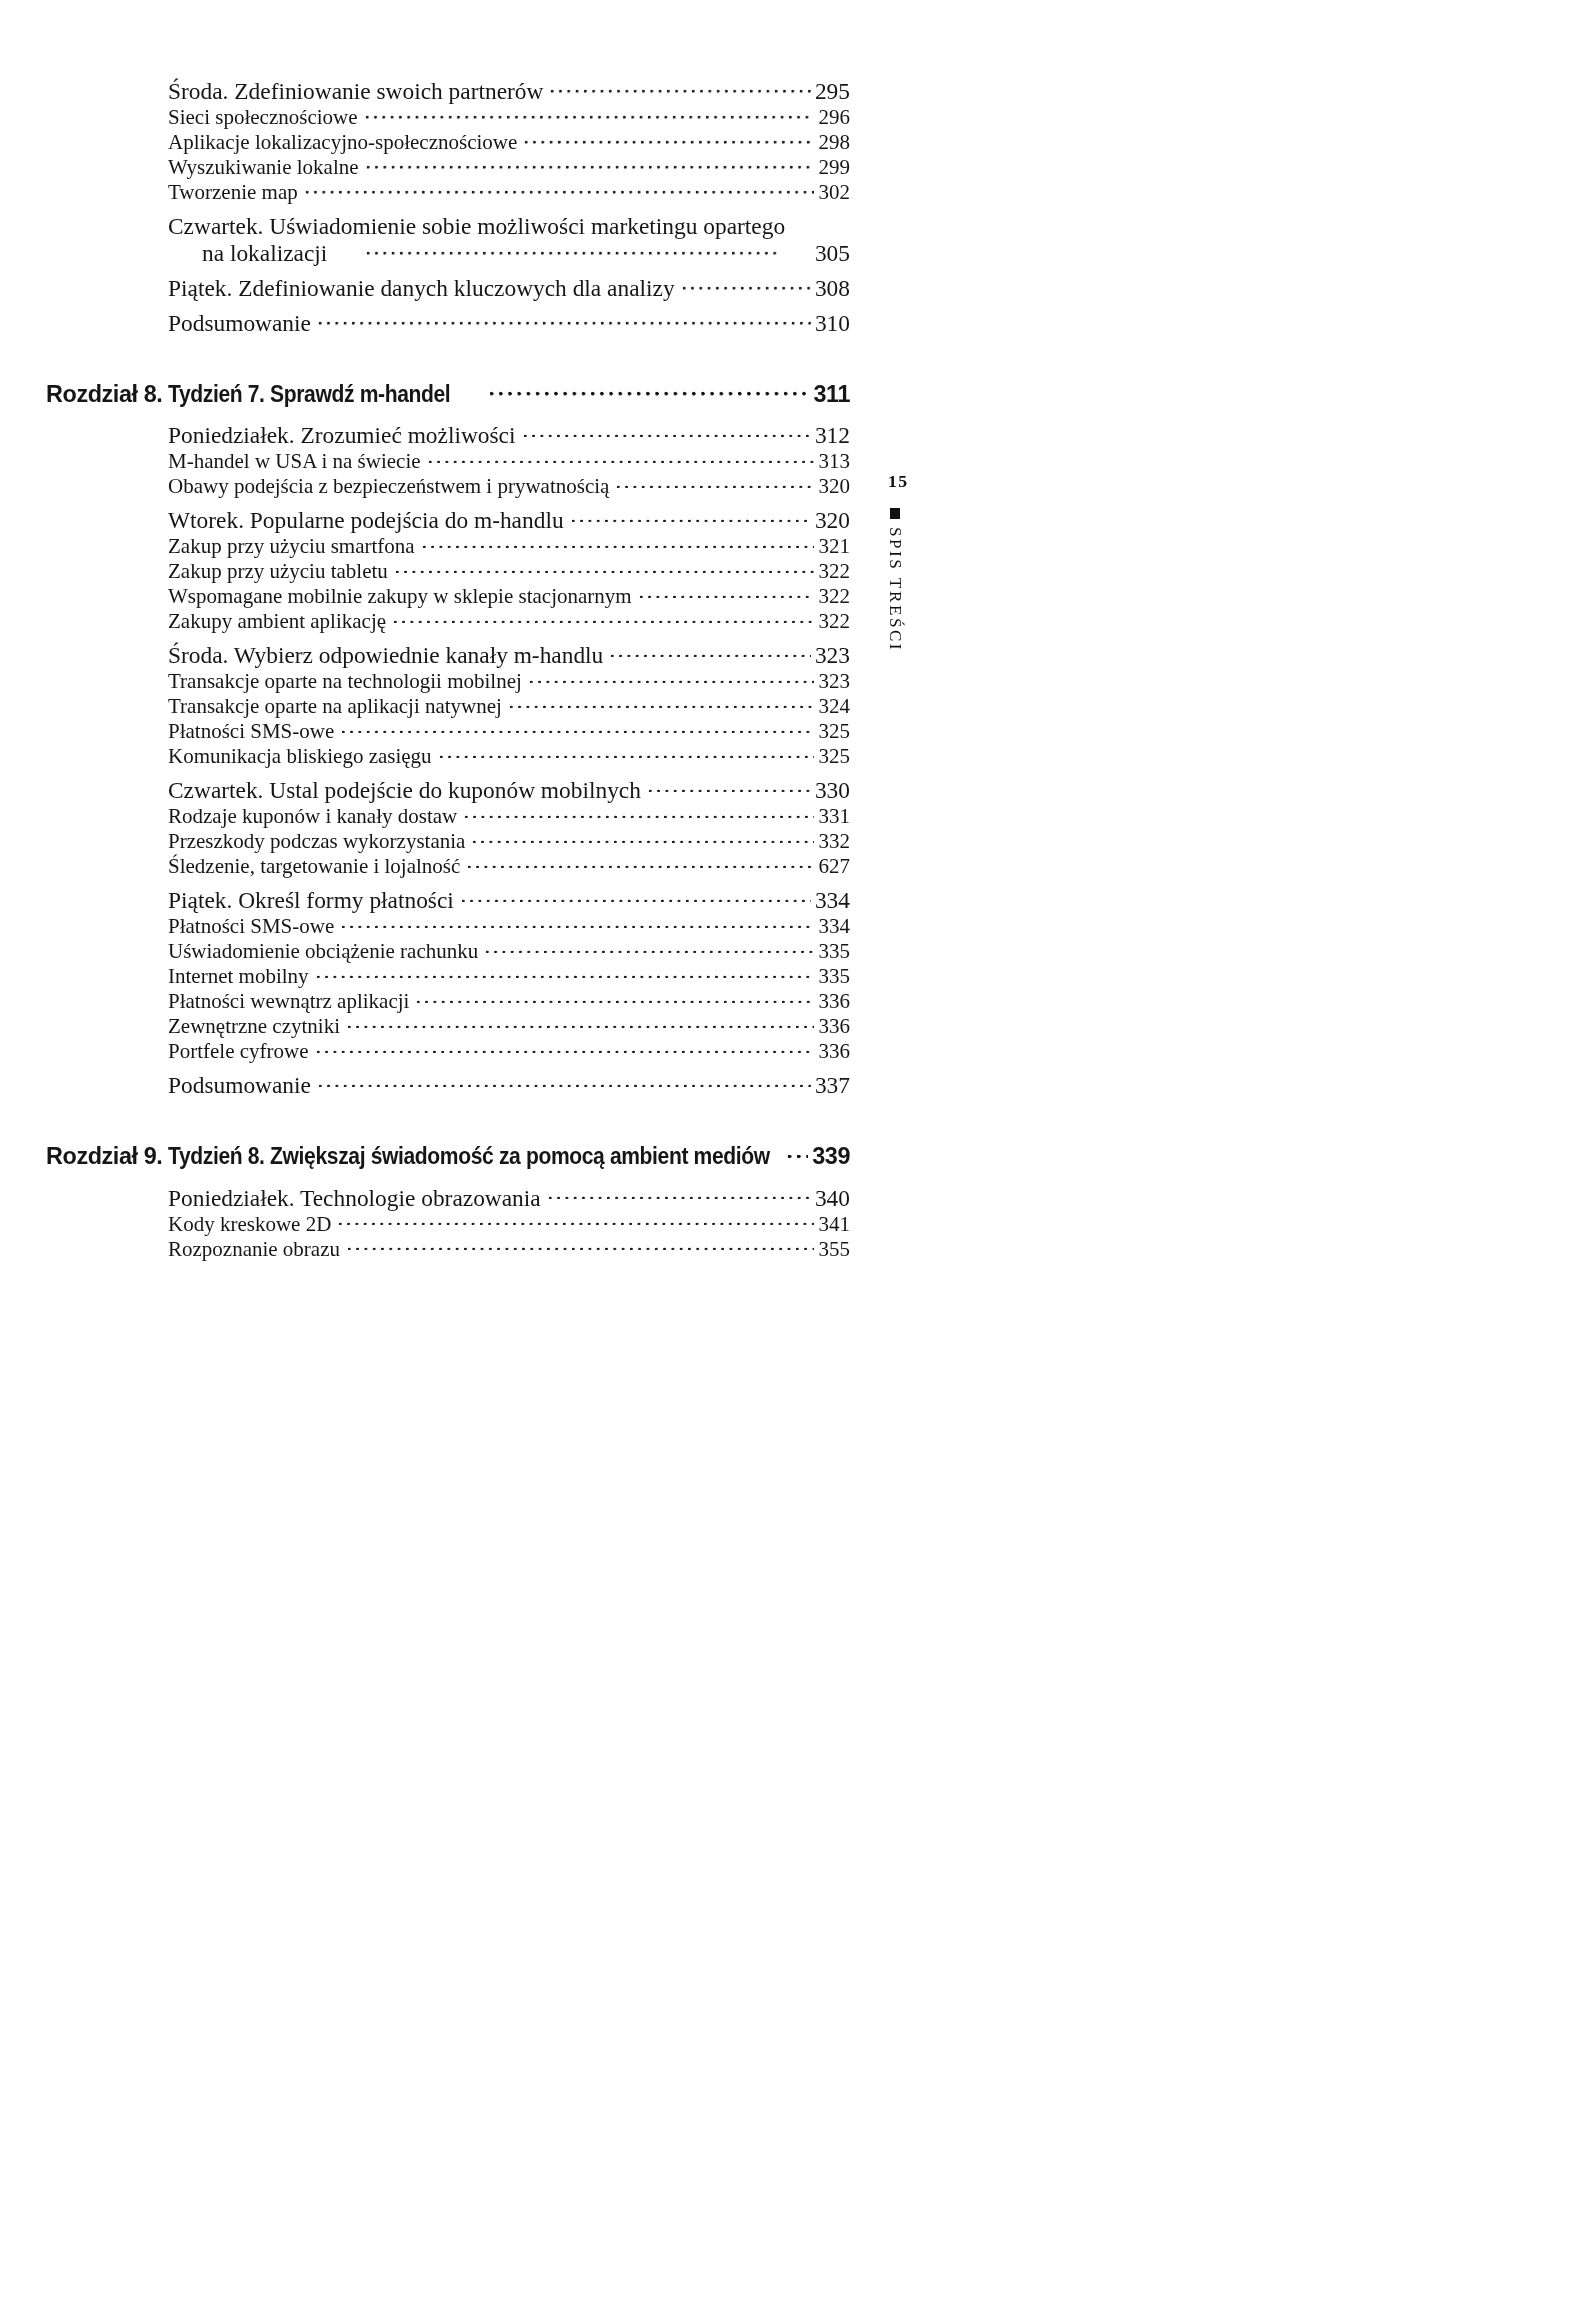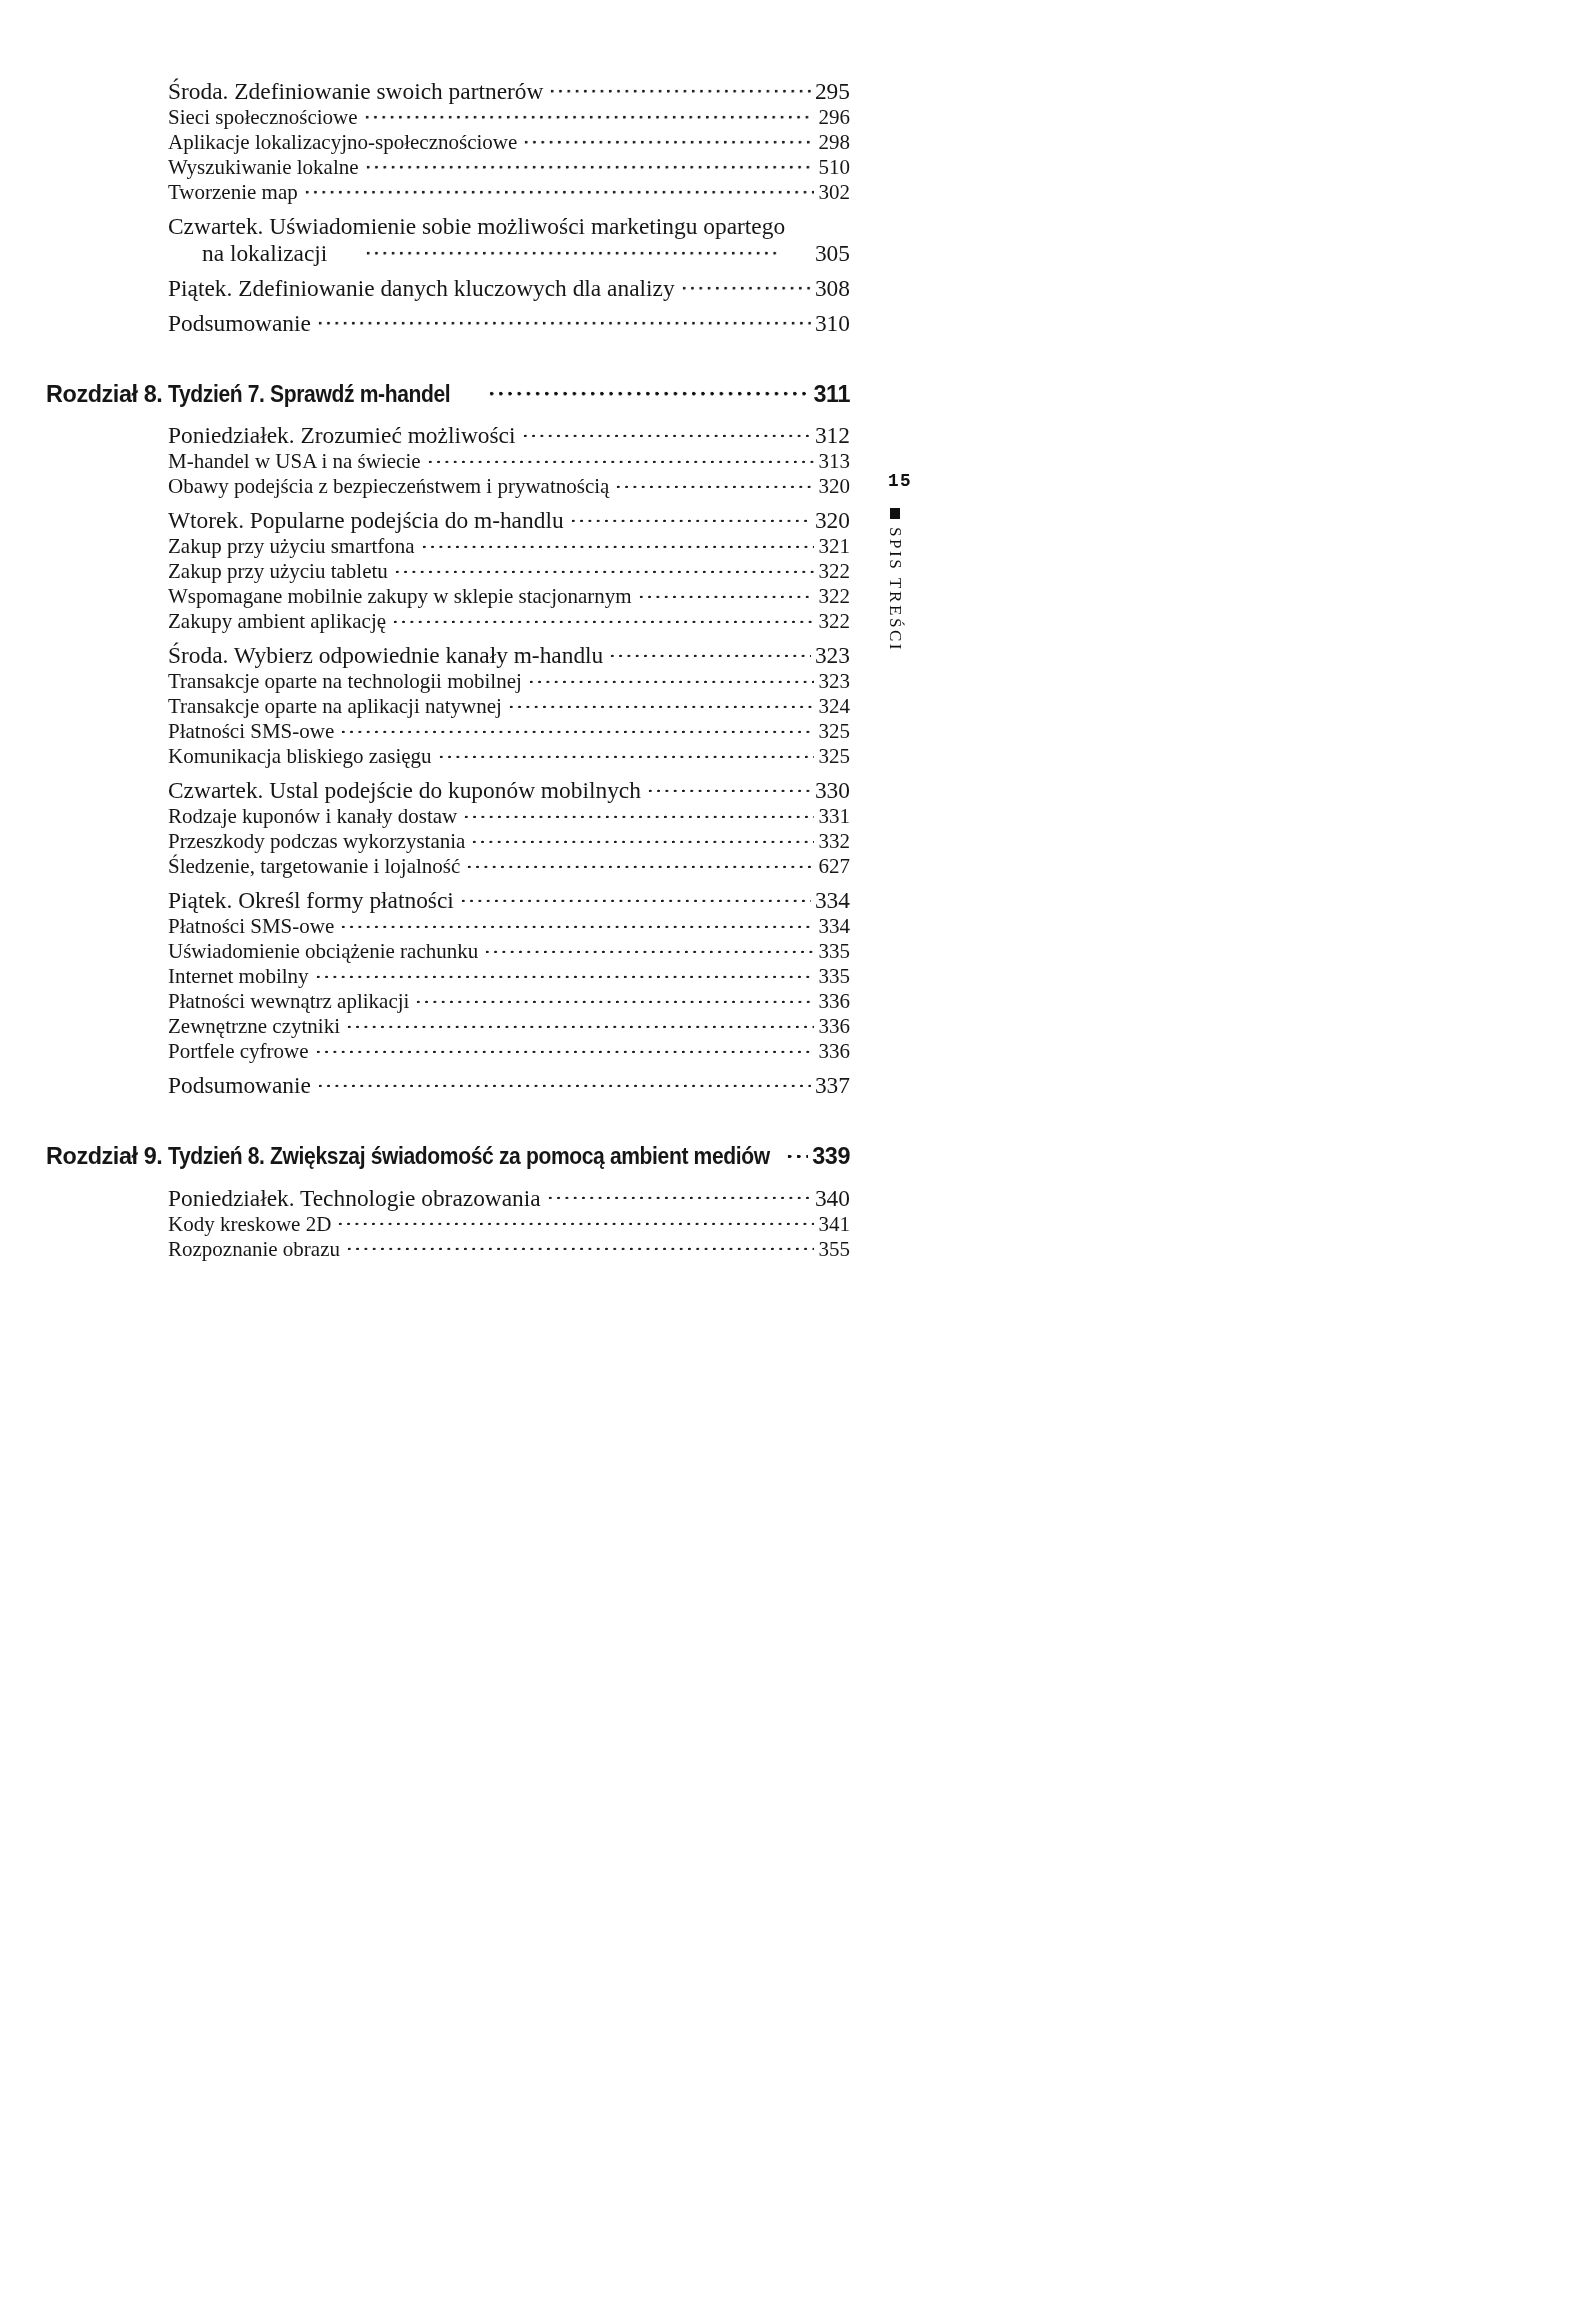--- a/index.html
+++ b/index.html
@@ -51,21 +51,21 @@
   }
   .chapter .leader {
     height: 5.3px;
     background-image: radial-gradient(circle at 2.6px 2.6px, #101010 1.6px, rgba(0,0,0,0) 2px);
     background-size: 9.2px 5.3px;
   }
   .pnum { flex: none; }
   .folio {
     position: absolute;
     left: 888px; top: 471px;
-    font-family: Liberation Mono, monospace;
+    font-family: Liberation Serif, serif;
     font-weight: bold;
     font-size: 17.7px;
     letter-spacing: 1.3px;
     color: #101010;
   }
   .sidelabel {
     position: absolute;
     left: 885px; top: 508px;
     display: flex;
     flex-direction: column;
@@ -99,21 +99,21 @@
         <span class="pnum">296</span>
       </div>
       <div class="row sub">
         <span class="title">Aplikacje lokalizacyjno-społecznościowe</span>
         <span class="leader"></span>
         <span class="pnum">298</span>
       </div>
       <div class="row sub">
         <span class="title">Wyszukiwanie lokalne</span>
         <span class="leader"></span>
-        <span class="pnum">510</span>
+        <span class="pnum">299</span>
       </div>
       <div class="row sub">
         <span class="title">Tworzenie map</span>
         <span class="leader"></span>
         <span class="pnum">302</span>
       </div>
       <div class="row day">
         <span class="title">Czwartek. Uświadomienie sobie możliwości marketingu opartego</span>
       </div>
       <div class="row day cont">

